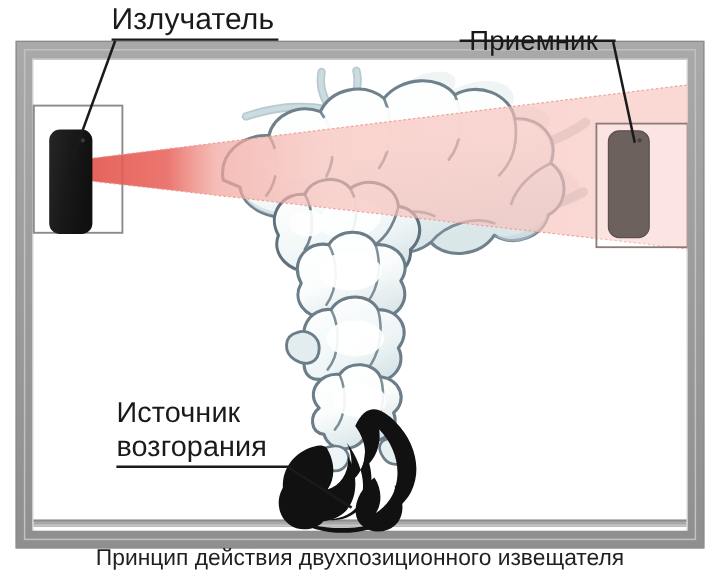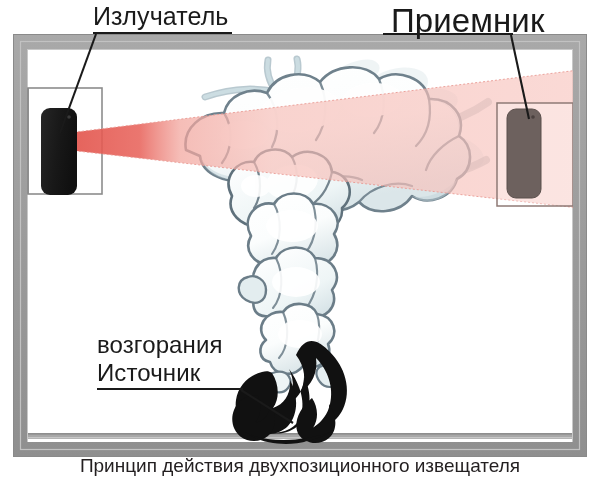--- a/index.html
+++ b/index.html
@@ -31,22 +31,22 @@
     letter-spacing: .1px;
   }
   #label-emitter {
     left: 93px;
     top: 2px;
     font-size: 25px;
     line-height: 29px;
   }
   #label-receiver {
     left: 391px;
-    top: 6px;
-    font-size: 33px;
+    top: 20px;
+    font-size: 23px;
     line-height: 29px;
   }
   #label-fire {
     left: 97px;
     top: 331px;
     font-size: 24px;
     line-height: 28px;
   }
   #caption {
     position: absolute;
@@ -342,17 +342,17 @@
     <path d="M241,390 L293,423" stroke-width="2.1"></path>
   </g>
 </svg>
 </div>
 
 <div class="lbl" id="label-emitter">Излучатель</div>
 
 <div class="lbl" id="label-receiver">Приемник</div>
 
 <div class="lbl" id="label-fire">
+  <div>Источник</div>
   <div>возгорания</div>
-  <div>Источник</div>
 </div>
 
 <div id="caption">Принцип действия двухпозиционного извещателя</div>
 
 </body></html>

